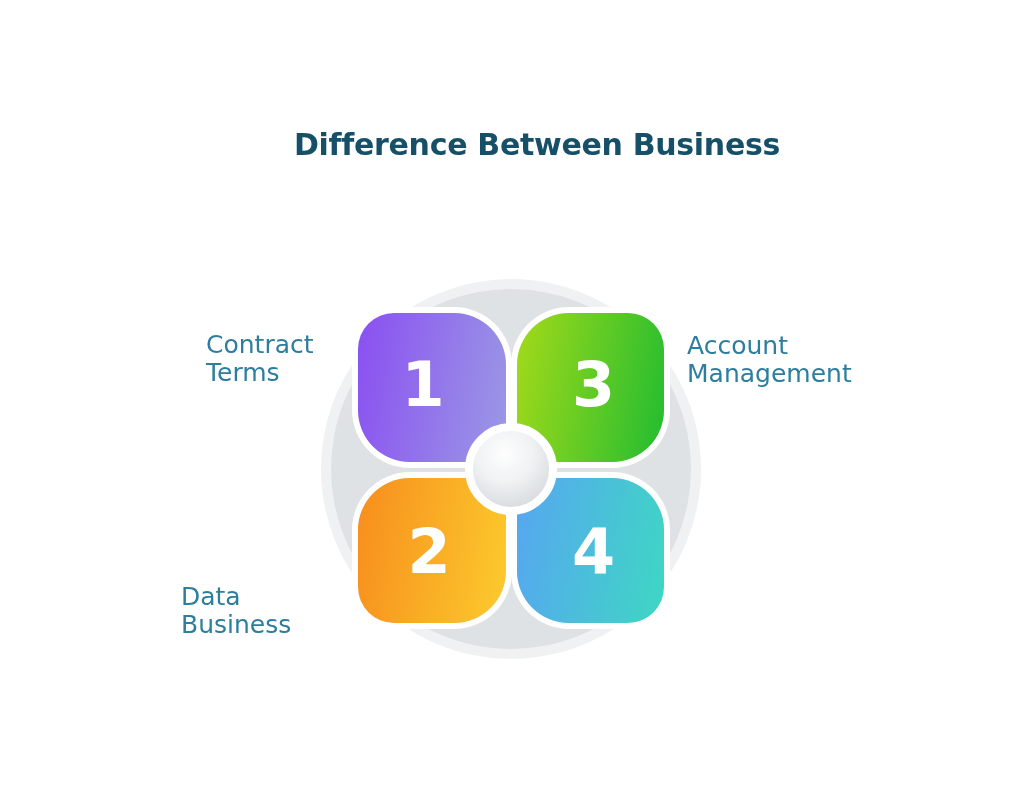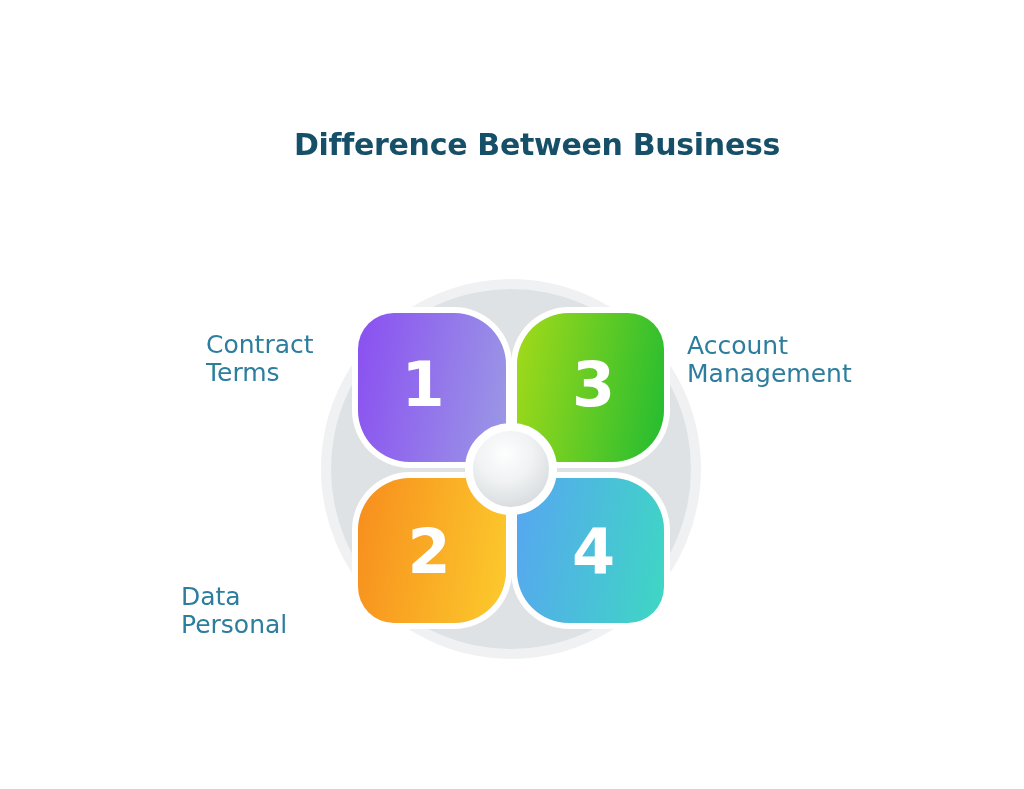--- a/index.html
+++ b/index.html
@@ -137,17 +137,17 @@
     <div>Terms</div>
   </div>
 
   <div class="label label-account-management">
     <div>Account</div>
     <div>Management</div>
   </div>
 
   <div class="label label-data-allowance">
     <div>Data</div>
-    <div>Personal</div>
+    <div>Business</div>
   </div>
 
 
 </div>
 
 </body></html>

